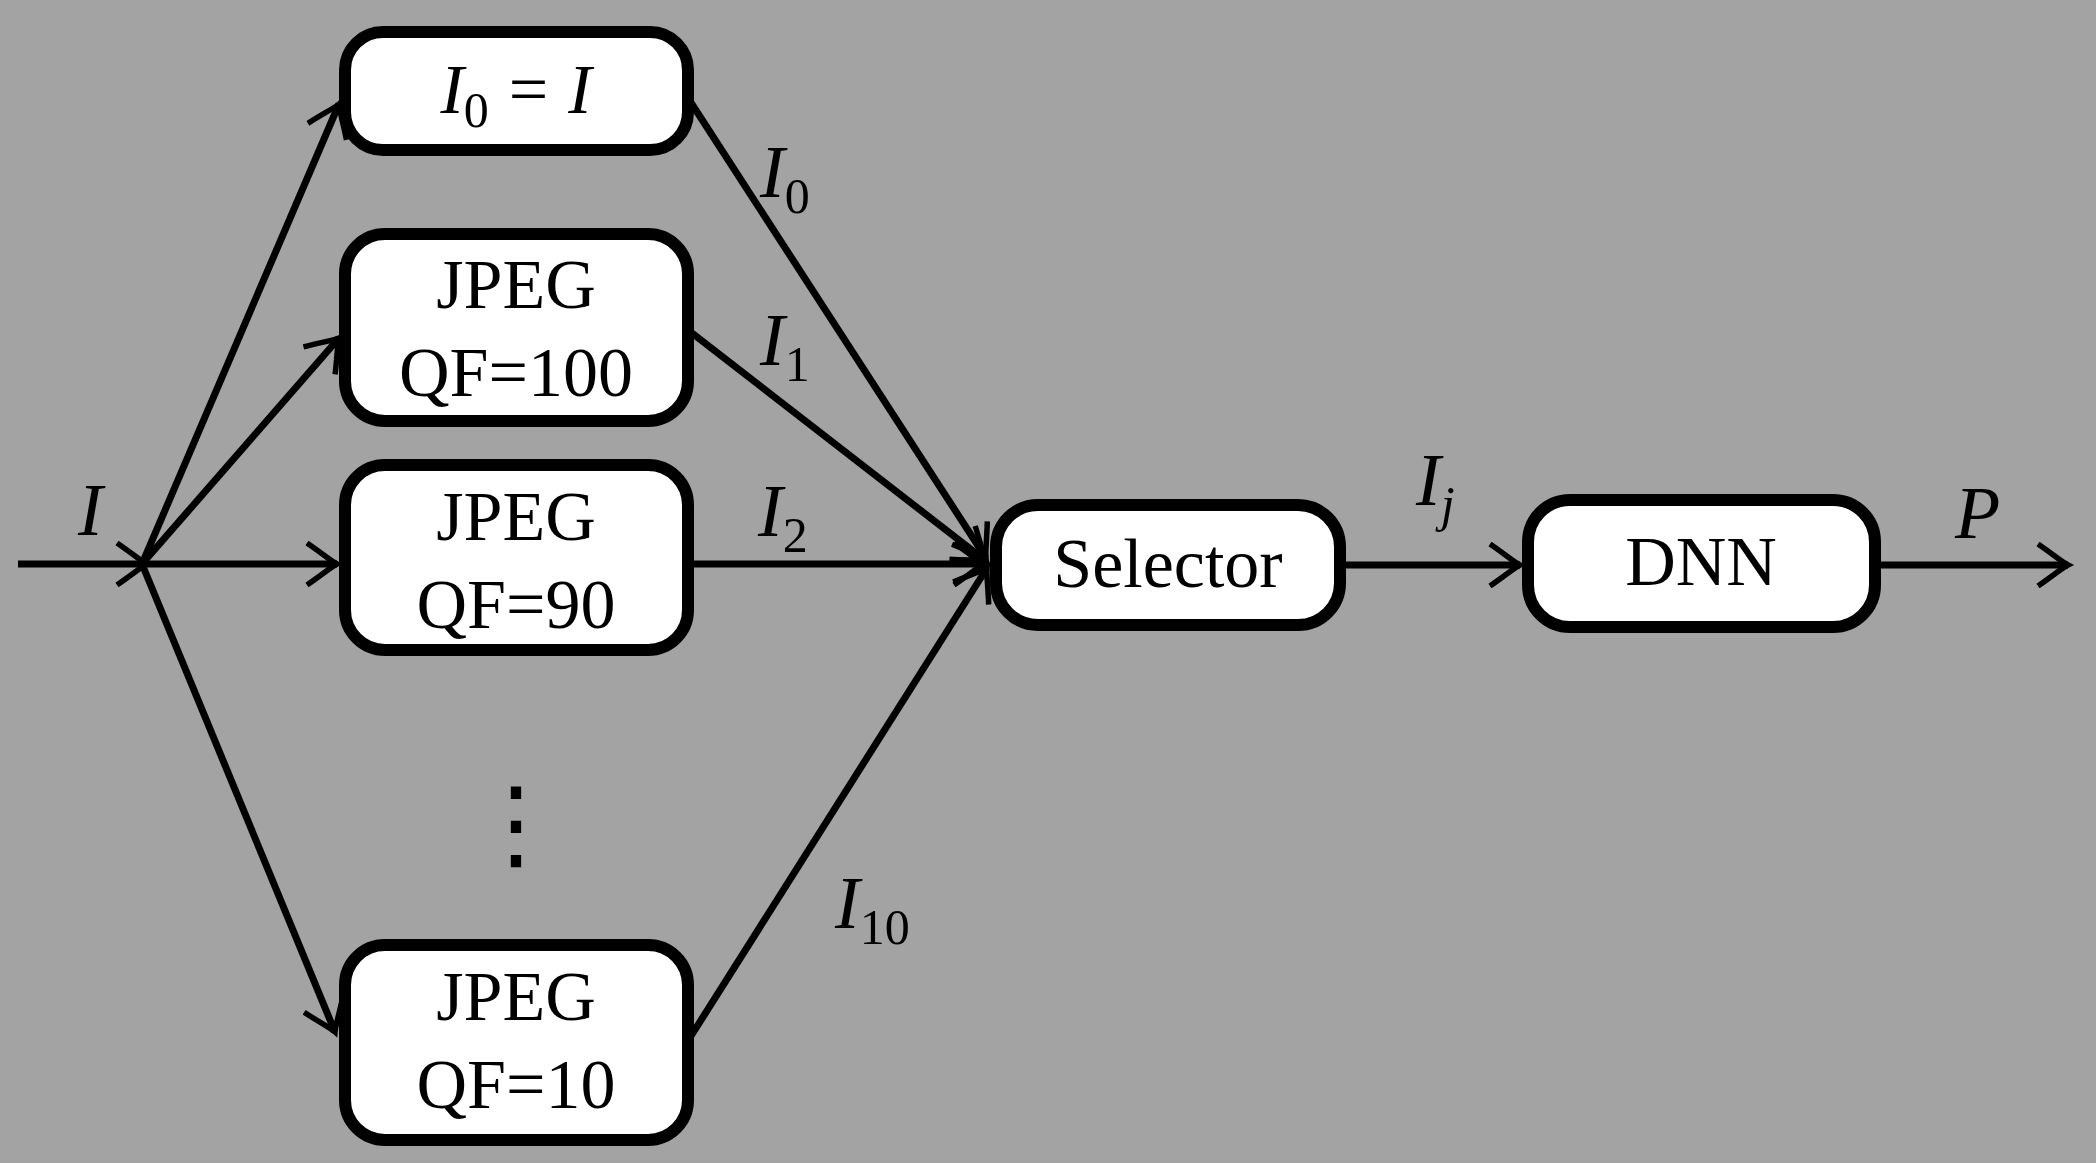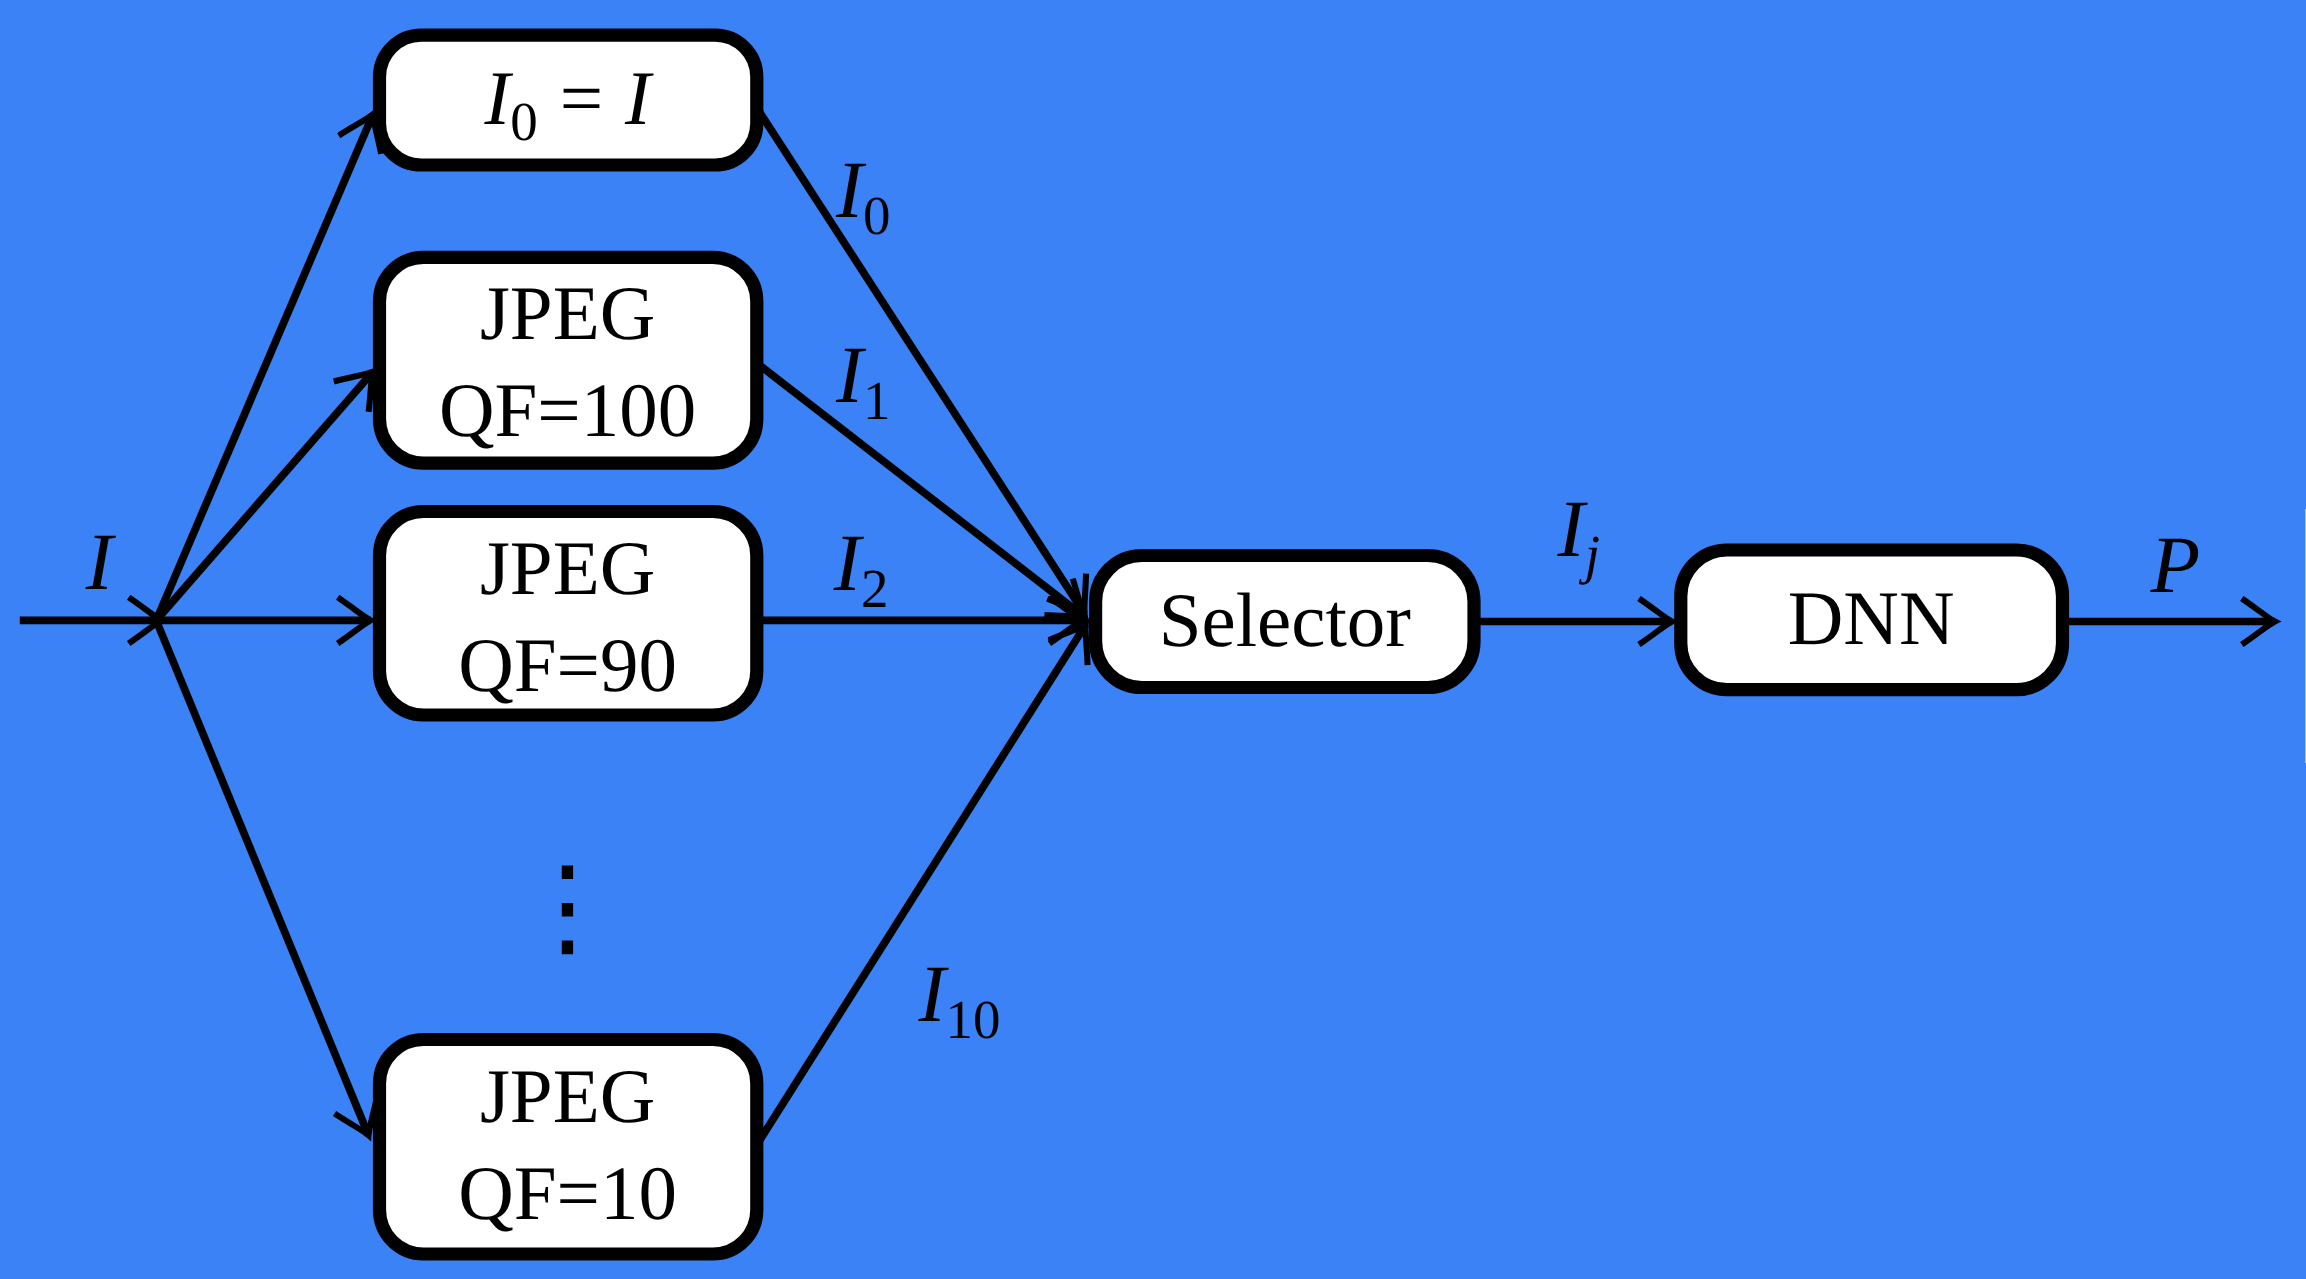--- a/index.html
+++ b/index.html
@@ -1,16 +1,16 @@
 <!DOCTYPE html>
 <html><head>
 <meta charset="utf-8">
 <style>
   html,body{margin:0;padding:0;background:#ffffff;}
-  .stage{position:relative;width:2096px;height:1163px;background:#3b82f6;overflow:hidden;text-align:right;}
+  .stage{position:relative;width:2096px;height:1163px;background:#a3a3a3;overflow:hidden;text-align:right;}
   svg{display:block;}
   .box{fill:#ffffff;stroke:#000000;stroke-width:12;}
   .edge{stroke:#000000;stroke-width:7;fill:none;}
   .boxtext{font-family:"Liberation Serif","DejaVu Serif",serif;font-size:70px;fill:#000000;}
   .mathtext{font-family:"Liberation Serif","DejaVu Serif",serif;font-size:74px;font-style:italic;fill:#000000;}
   .sub{font-size:50px;font-style:normal;}
   .subit{font-size:50px;font-style:italic;}
   .dots{font-family:"DejaVu Sans",sans-serif;font-size:100px;fill:#000000;}
 </style>
 </head>

